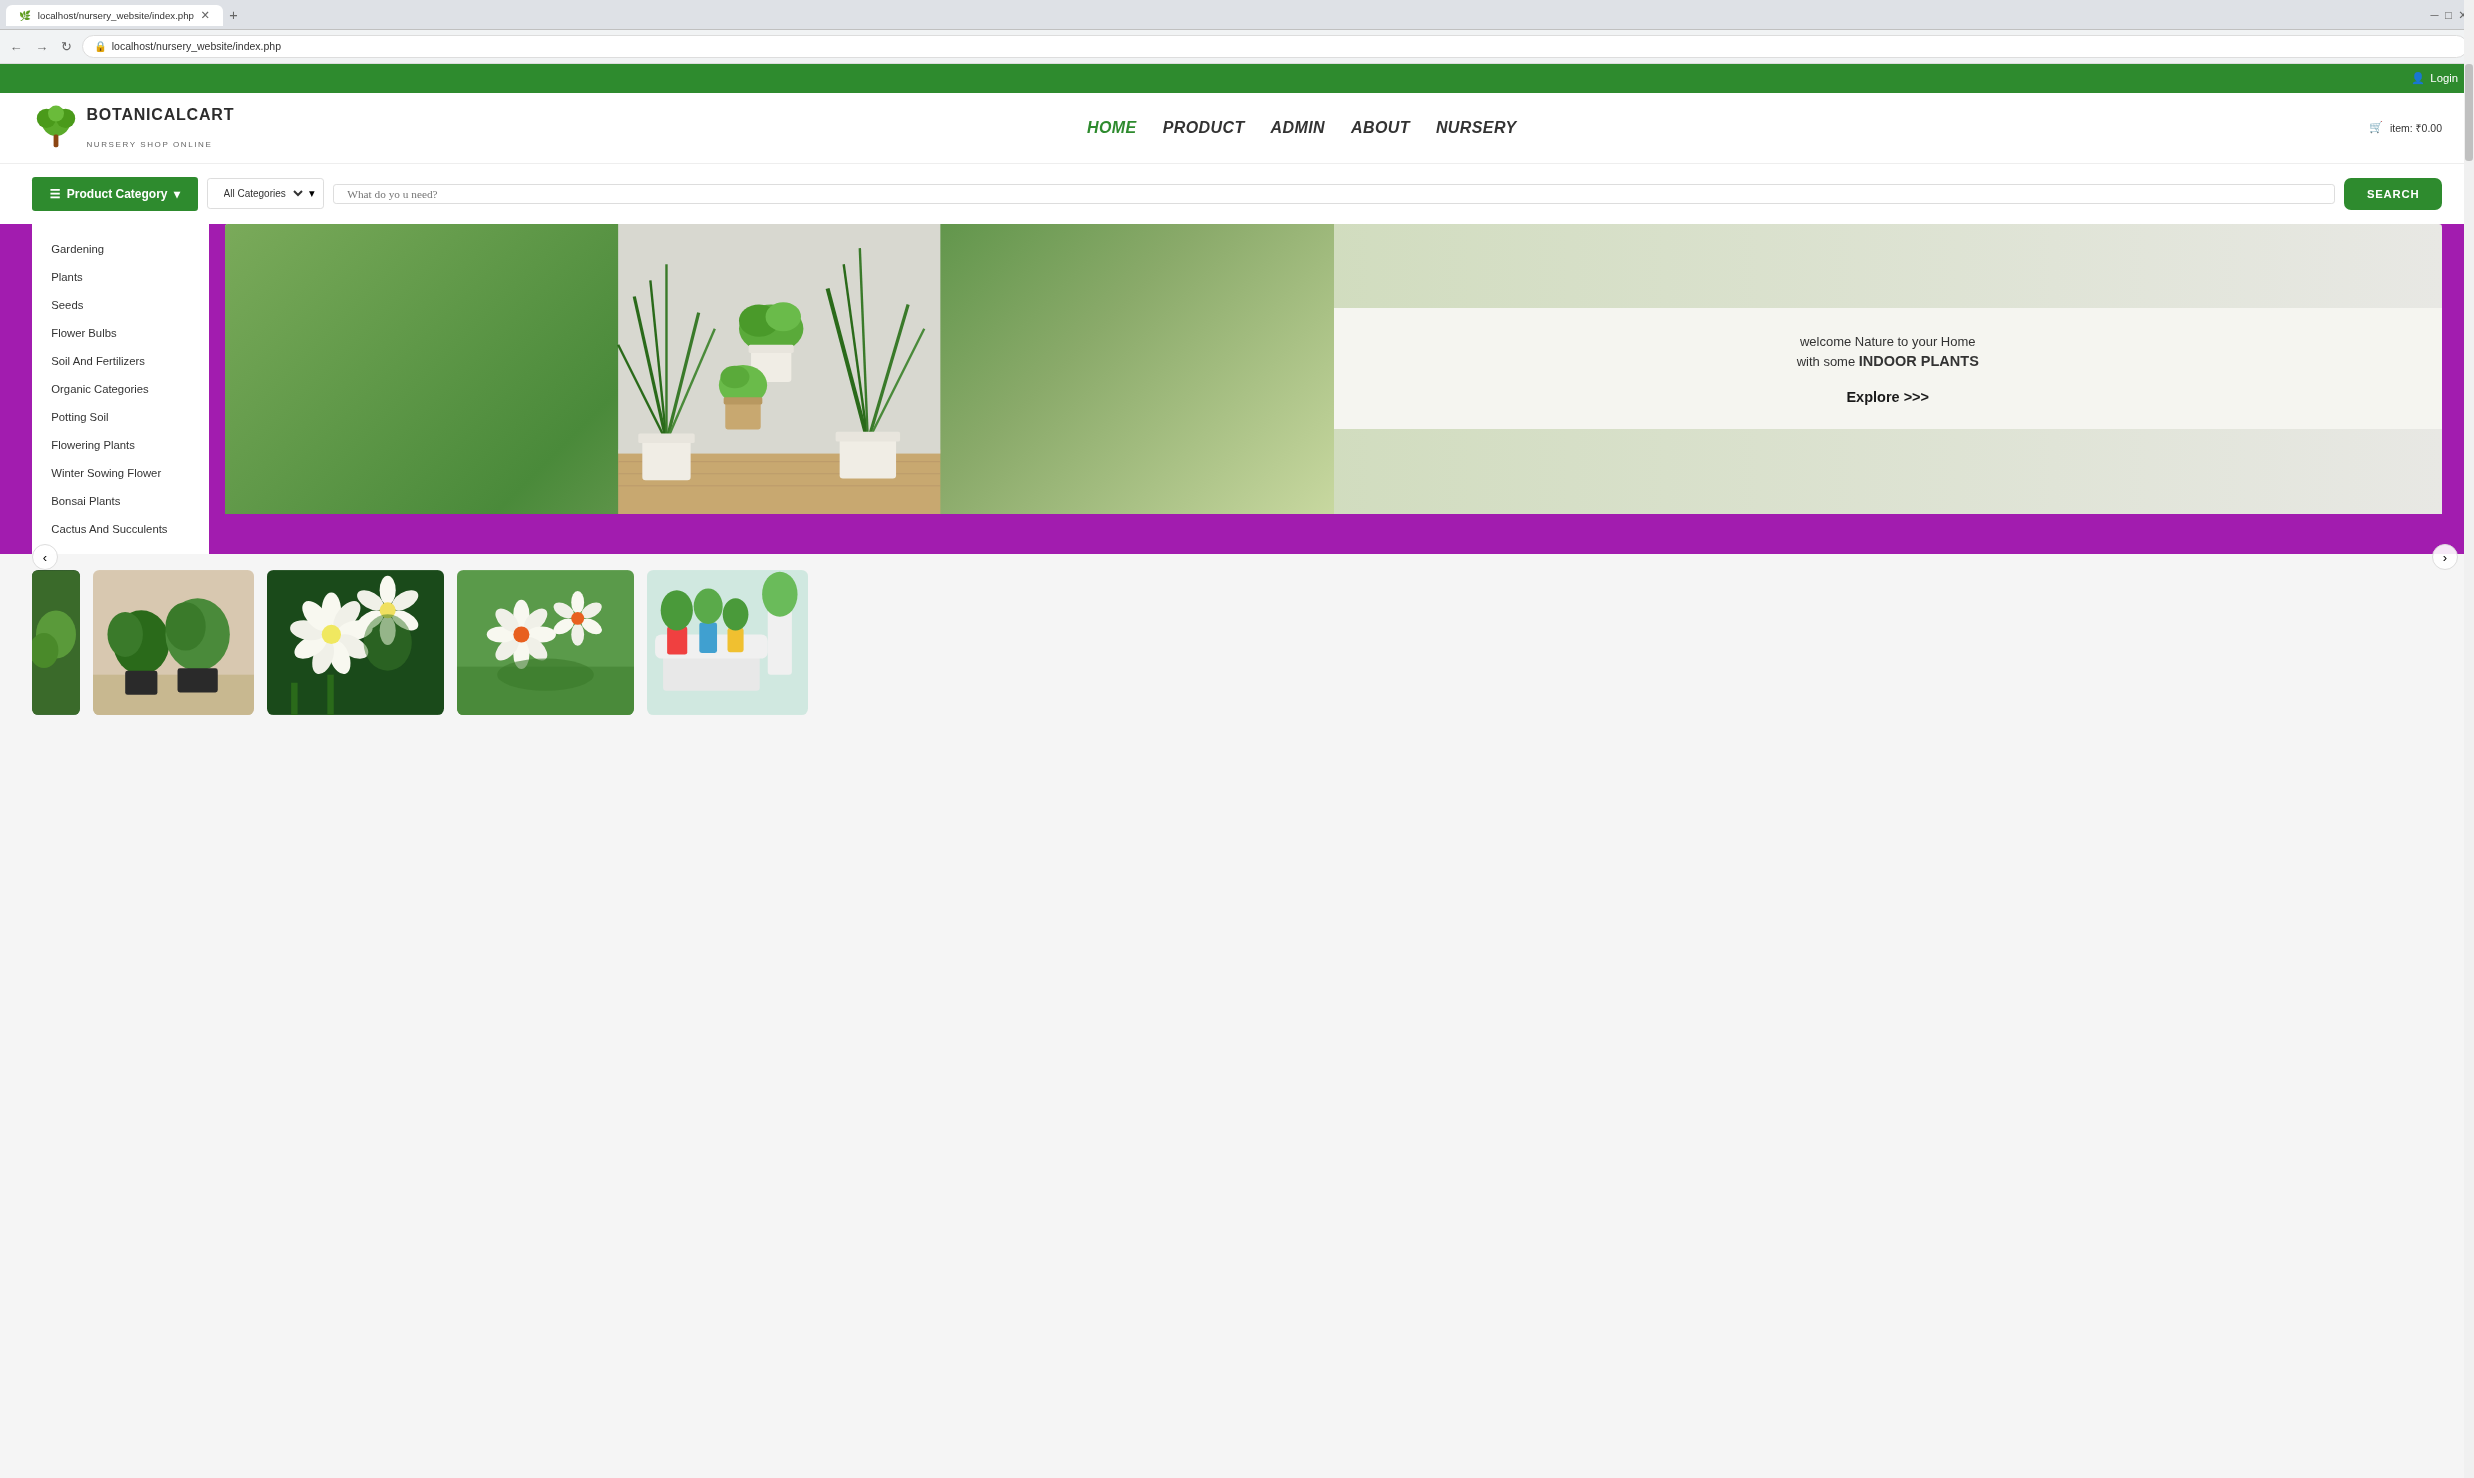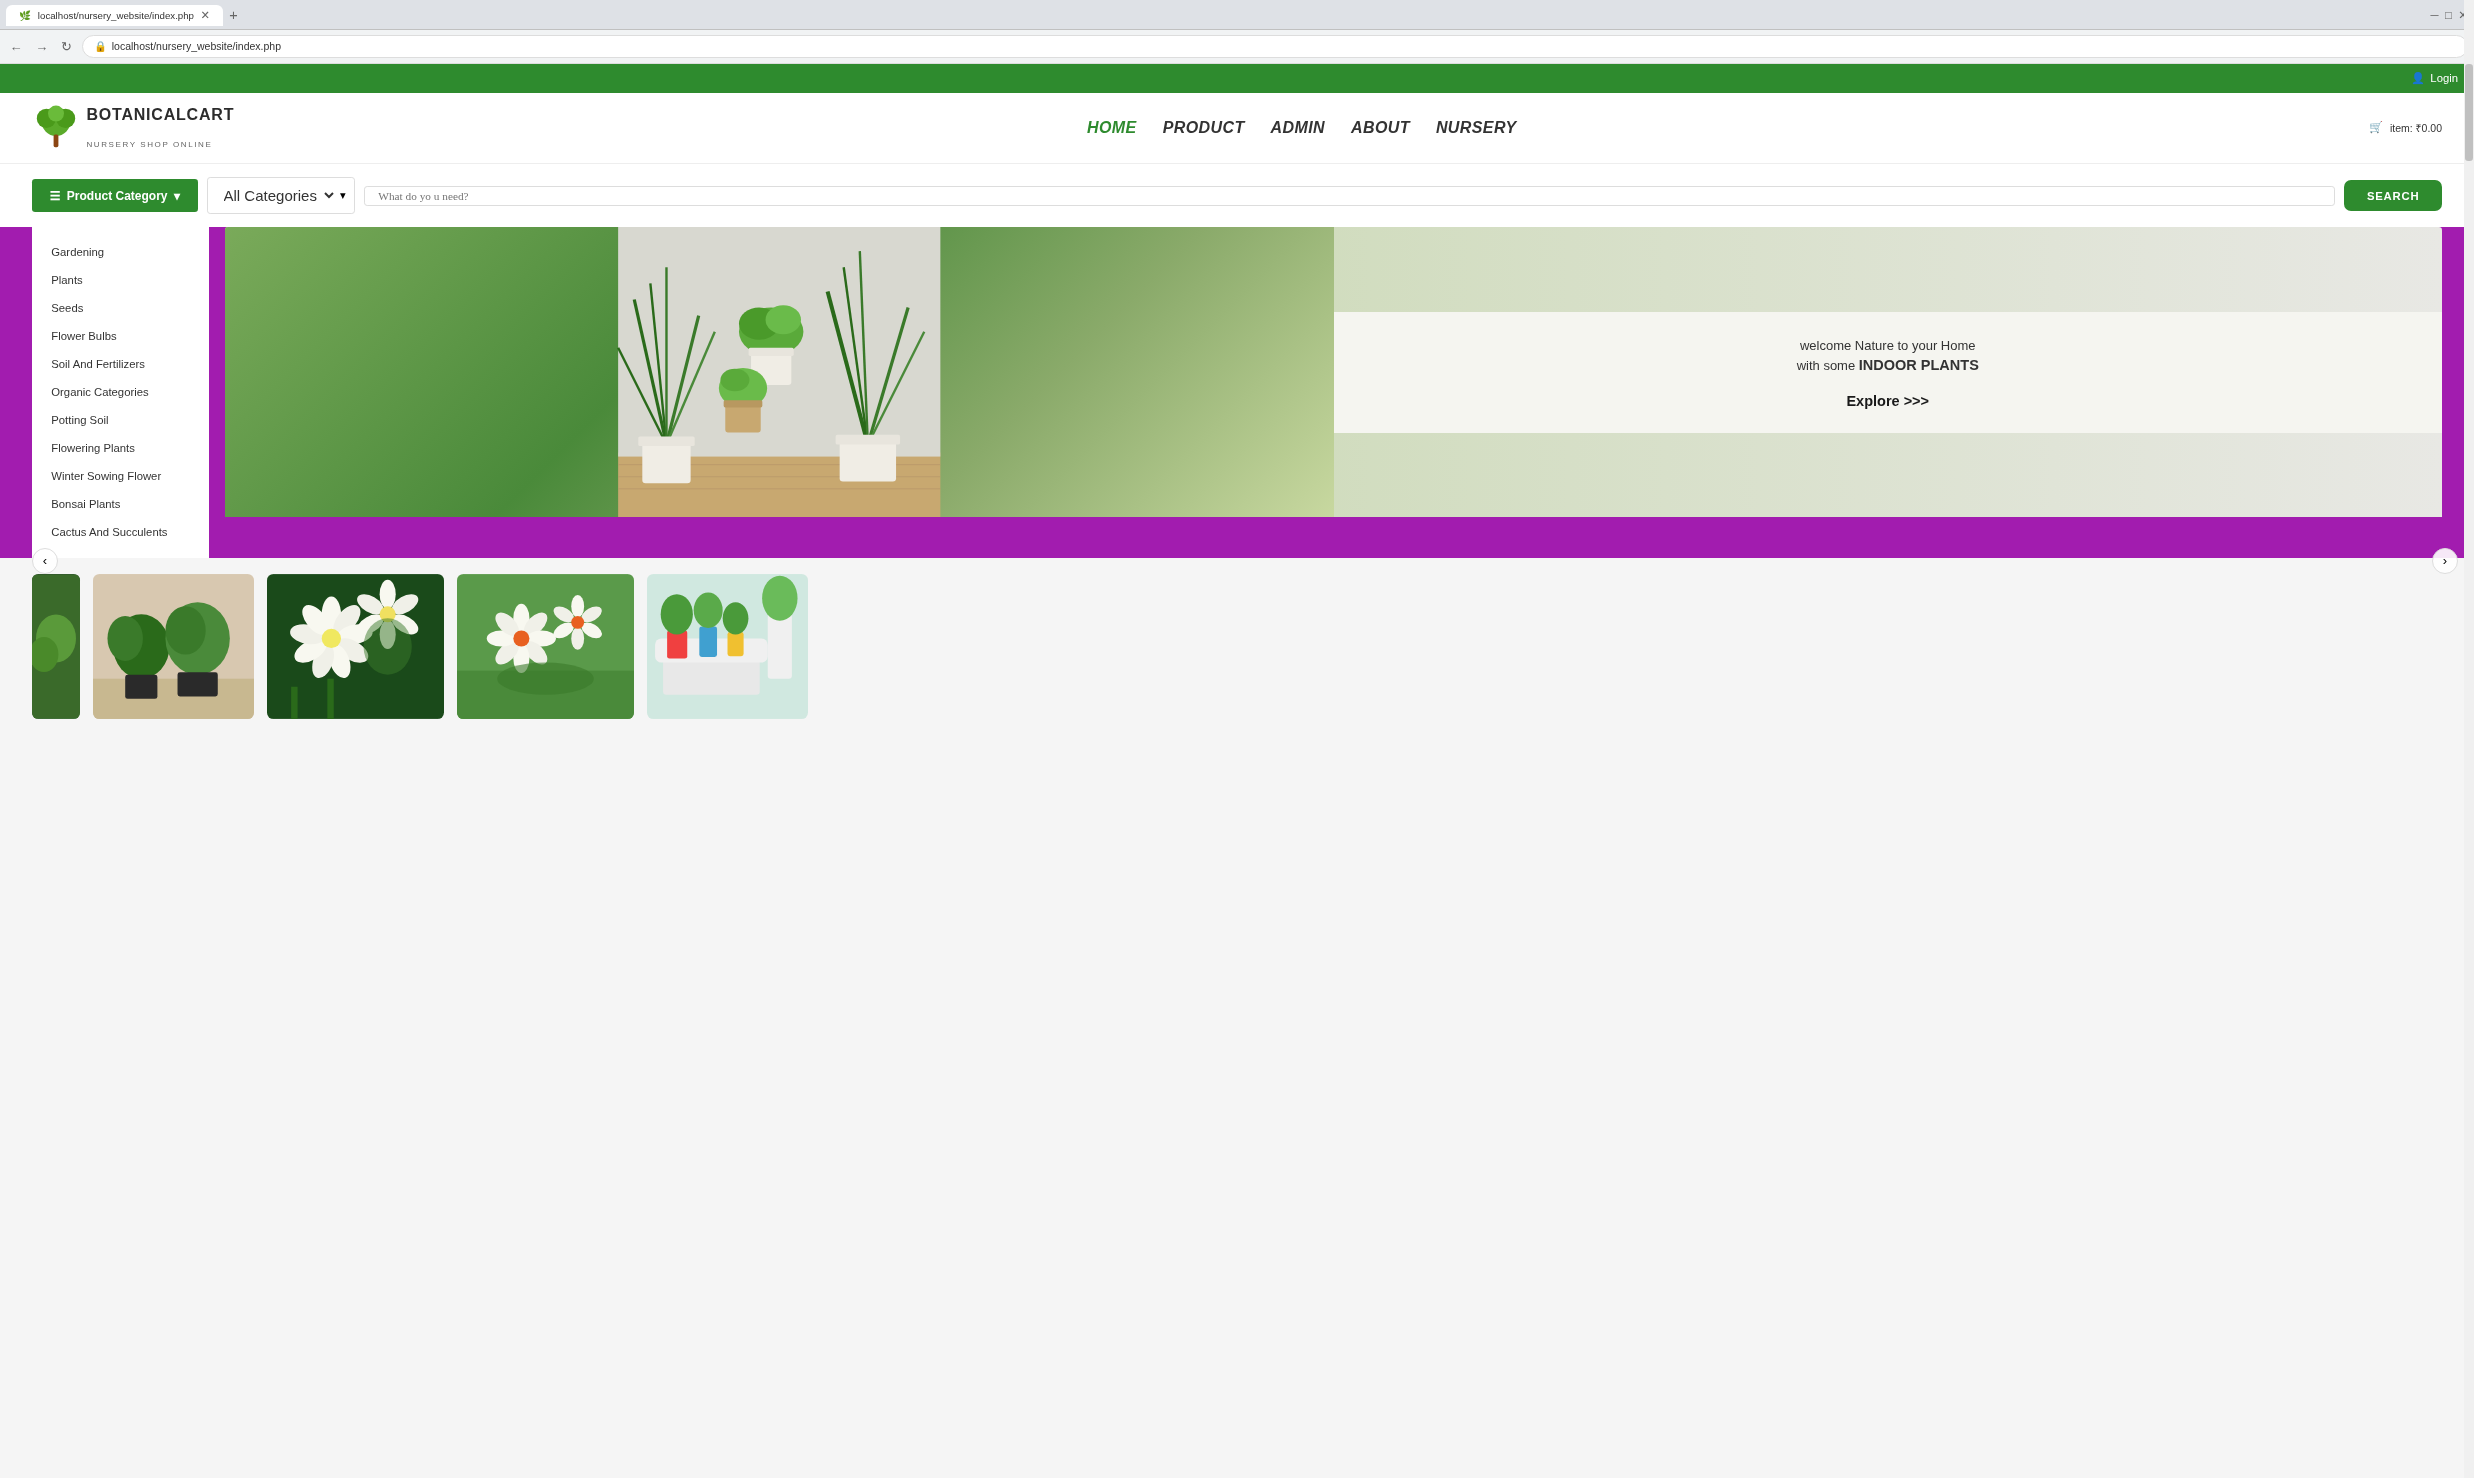--- a/index.html
+++ b/index.html
@@ -185,21 +185,21 @@
       align-items: center;
       border: 0.8px solid #ddd;
       border-radius: 3.2px;
       padding: 0 8px;
       background: #fff;
       gap: 3.2px;
     }
     .category-select {
       border: none;
       outline: none;
-      font-size: 15px;
+      font-size: 10px;
       color: #333;
       padding: 8px 3.2px;
       cursor: pointer;
       background: transparent;
     }
     .search-input {
       flex: 1;
       border: 0.8px solid #ddd;
       border-radius: 3.2px;
       padding: 3px 13px;

